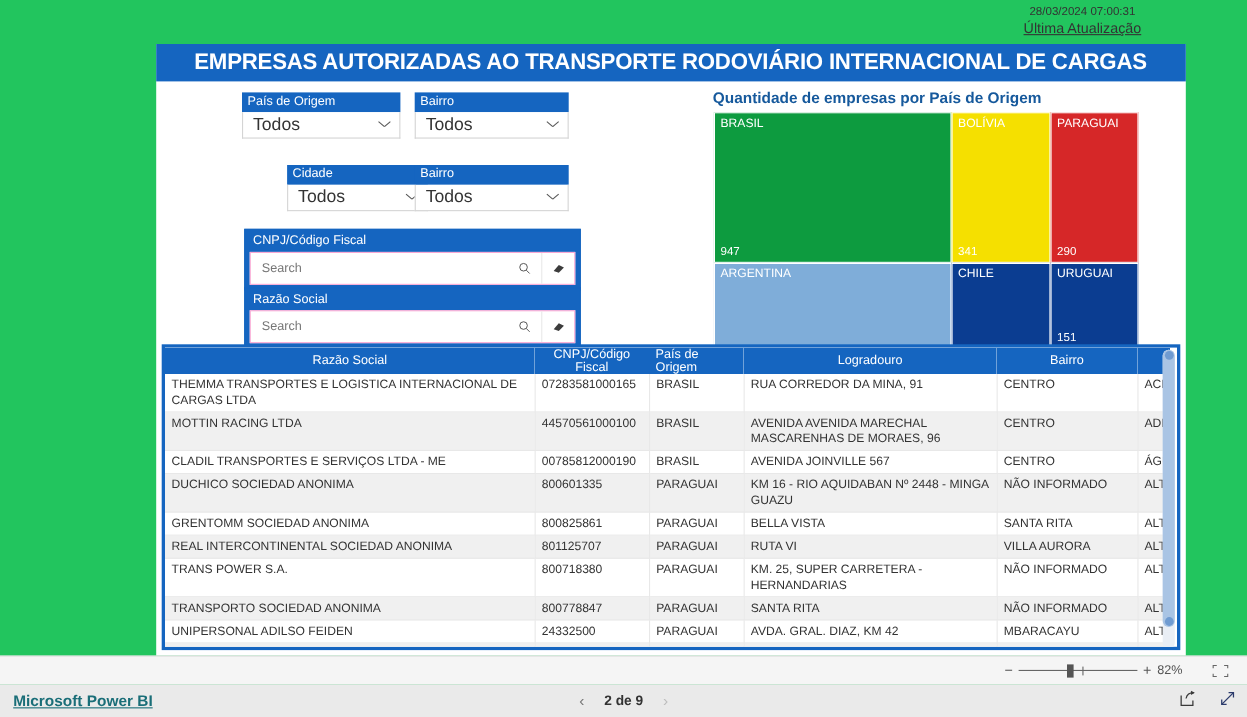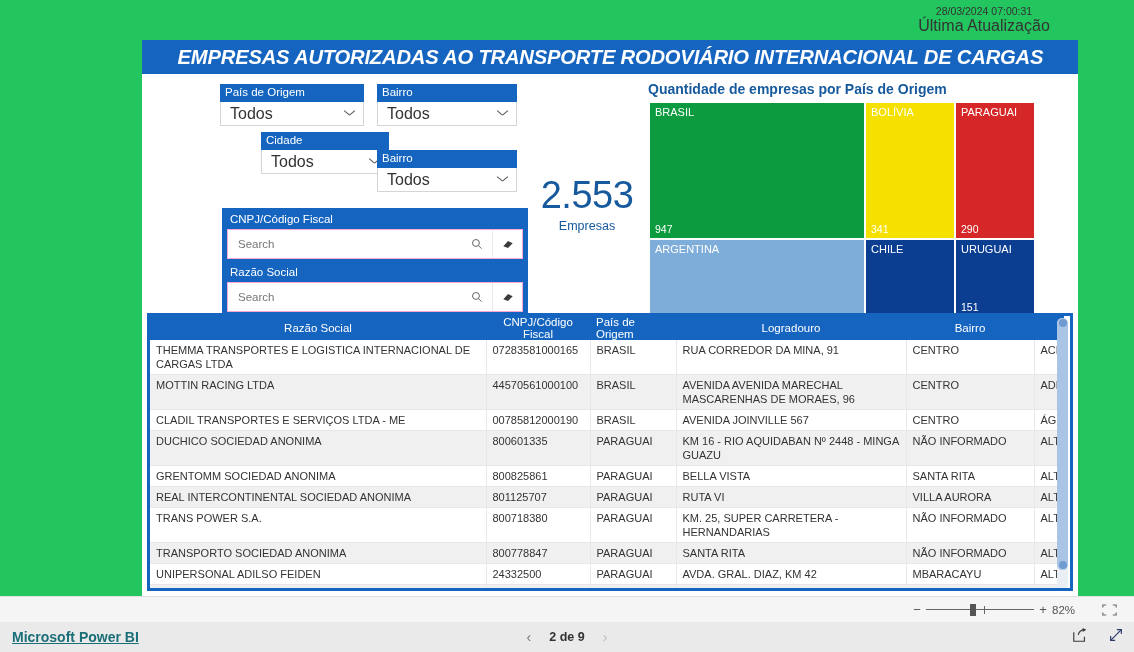--- a/index.html
+++ b/index.html
@@ -7,34 +7,34 @@
     width: 1134px; height: 652px;
     background: #ffffff;
     font-family: "Liberation Sans", sans-serif;
     overflow: hidden;
   }
   #root { position: relative; width: 1134px; height: 652px; background:#22c55e; }
 
   
   .ts-wrap { position:absolute; left:834px; top:4px; width:300px; text-align:center; }
   .ts-date { font-size:10.5px; color:#333; line-height:14px; }
-  .ts-label { font-size:16px; color:#333; line-height:16px; }
+  .ts-label { font-size:13px; color:#333; line-height:16px;text-decoration:underline; }
 
   
   .canvas {
     position:absolute; left:142px; top:40px;
     width:936px; height:556px;
     background:#ffffff;
   }
 
   
   .title-bar {
     position:absolute; left:0; top:0; width:936px; height:34px;
     background:#1565c0;
-    display:flex; align-items:center; justify-content:center;font-style:italic;
+    display:flex; align-items:center; justify-content:center;
   }
   .title-bar .title-txt {
     color:#ffffff; font-size:20.5px; font-weight:bold;
     letter-spacing:-0.2px; white-space:nowrap;
     transform: scaleX(0.985);
   }
 
   
   .slicer { position:absolute; }
   .slicer .sl-head {
@@ -187,21 +187,21 @@
     </div>
 
     <div class="slicer" style="left:235px; top:44px; width:140px;">
       <div class="sl-head">Bairro</div>
       <div class="sl-box">
         <span class="sl-val">Todos</span>
         <span class="chev"></span>
       </div>
     </div>
 
-    <div class="slicer" style="left:78px; top:92px; width:169px;padding-left:41px;">
+    <div class="slicer" style="left:78px; top:110px; width:169px;padding-left:41px;">
       <div class="sl-head">Cidade</div>
       <div class="sl-box">
         <span class="sl-val">Todos</span>
         <span class="chev"></span>
       </div>
     </div>
 
     <div class="slicer" style="left:235px; top:110px; width:140px;">
       <div class="sl-head">Bairro</div>
       <div class="sl-box">
@@ -243,24 +243,20 @@
           </span>
           <span class="icon-btn sep">
             <svg width="14" height="12" viewBox="0 0 18 14">
               <path d="M3 10 L9 3 L15 6 L9 12 Z" fill="#3c3c3c"></path>
             </svg>
           </span>
         </span>
       </div>
     </div>
 
-    <div class="kpi">
-      <div class="kpi-value">2.553</div>
-      <div class="kpi-label">Empresas</div>
-    </div>
 
     <div class="tm-title">Quantidade de empresas por País de Origem</div>
     <div class="tm">
 
       <div class="tm-cell" style="left:0px; top:0px; width:216px; height:137px; background:#0d9b3f;">
         <span class="tm-cat">BRASIL</span>
         <span class="tm-val">947</span>
       </div>
 
       <div class="tm-cell" style="left:0px; top:137px; width:216px; height:113px; background:#7fadd9;">

